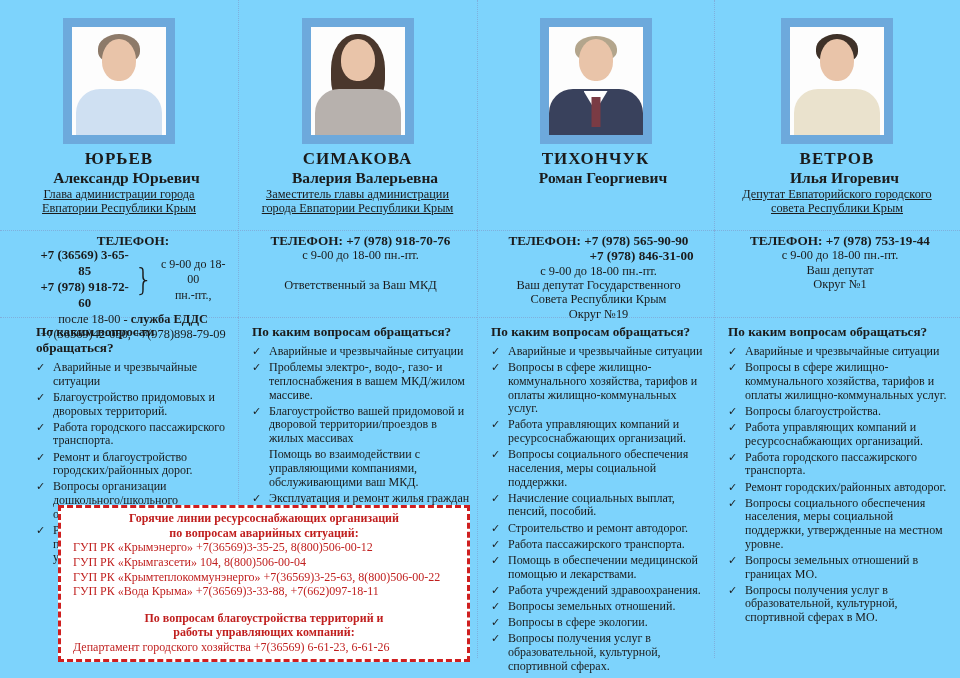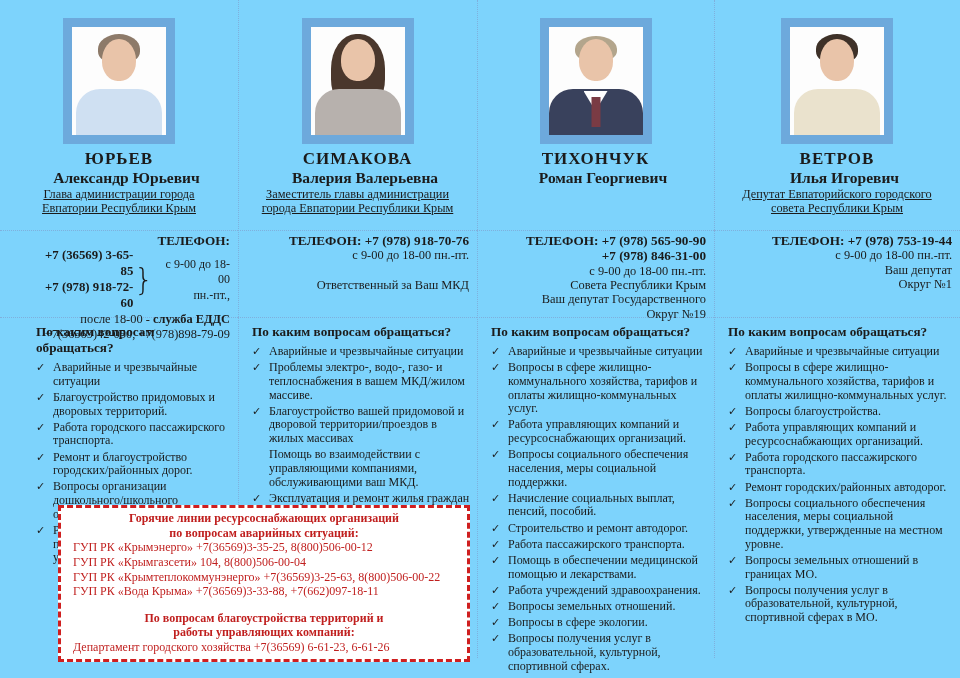--- a/index.html
+++ b/index.html
@@ -52,21 +52,21 @@
   .p3 .torso{background:#eae2cd;}
 
   .surname{font-weight:bold;font-size:17px;letter-spacing:1px;line-height:1.15;}
   .given{font-weight:bold;font-size:15.5px;line-height:1.2;margin-left:15px;}
   .role{font-size:12.3px;line-height:1.12;margin:1px auto 0;max-width:206px;text-decoration:underline;}
 
   
   .phone{
     height:88px;box-sizing:border-box;
     border-top:1px dotted #7fb0dd;border-bottom:1px dotted #7fb0dd;
-    padding:2px 8px 0 14px;font-size:12.4px;line-height:1.16;text-align:right;
+    padding:2px 8px 0 14px;font-size:12.4px;line-height:1.16;text-align:center;
   }
   .col:first-child .phone{padding-left:36px;}
   .b{font-weight:bold;}
   .phone .lead{font-weight:bold;font-size:13.2px;}
   .brace-row{display:flex;align-items:center;}
   .brace-row .nums{font-weight:bold;font-size:12.8px;line-height:1.25;}
   .brace{font-family:"DejaVu Sans",sans-serif;font-size:30px;font-weight:300;
          line-height:32px;margin:0 3px 0 1px;}
   .hrs{font-size:12px;line-height:1.3;}
   .indent2{padding-left:86px;}
@@ -217,22 +217,22 @@
           </div>
         </div>
         <div class="surname">ТИХОНЧУК</div>
         <div class="given">Роман Георгиевич</div>
       </div>
       <div class="phone">
         <div class="lead">ТЕЛЕФОН: +7 (978) 565-90-90</div>
         <div class="lead indent2">+7 (978) 846-31-00</div>
         <div>с 9-00 до 18-00 пн.-пт.</div>
         <div>
+          <div>Ваш депутат Государственного</div>
           <div>Совета Республики Крым</div>
-          <div>Ваш депутат Государственного</div>
           <div>Округ №19</div>
         </div>
       </div>
       <div class="topics">
         <div class="topics-h">По каким вопросам обращаться?</div>
         <ul class="tlist">
             <li>
               <span class="chk">✓</span>
               <span class="tt">Аварийные и чрезвычайные ситуации</span>
             </li>

